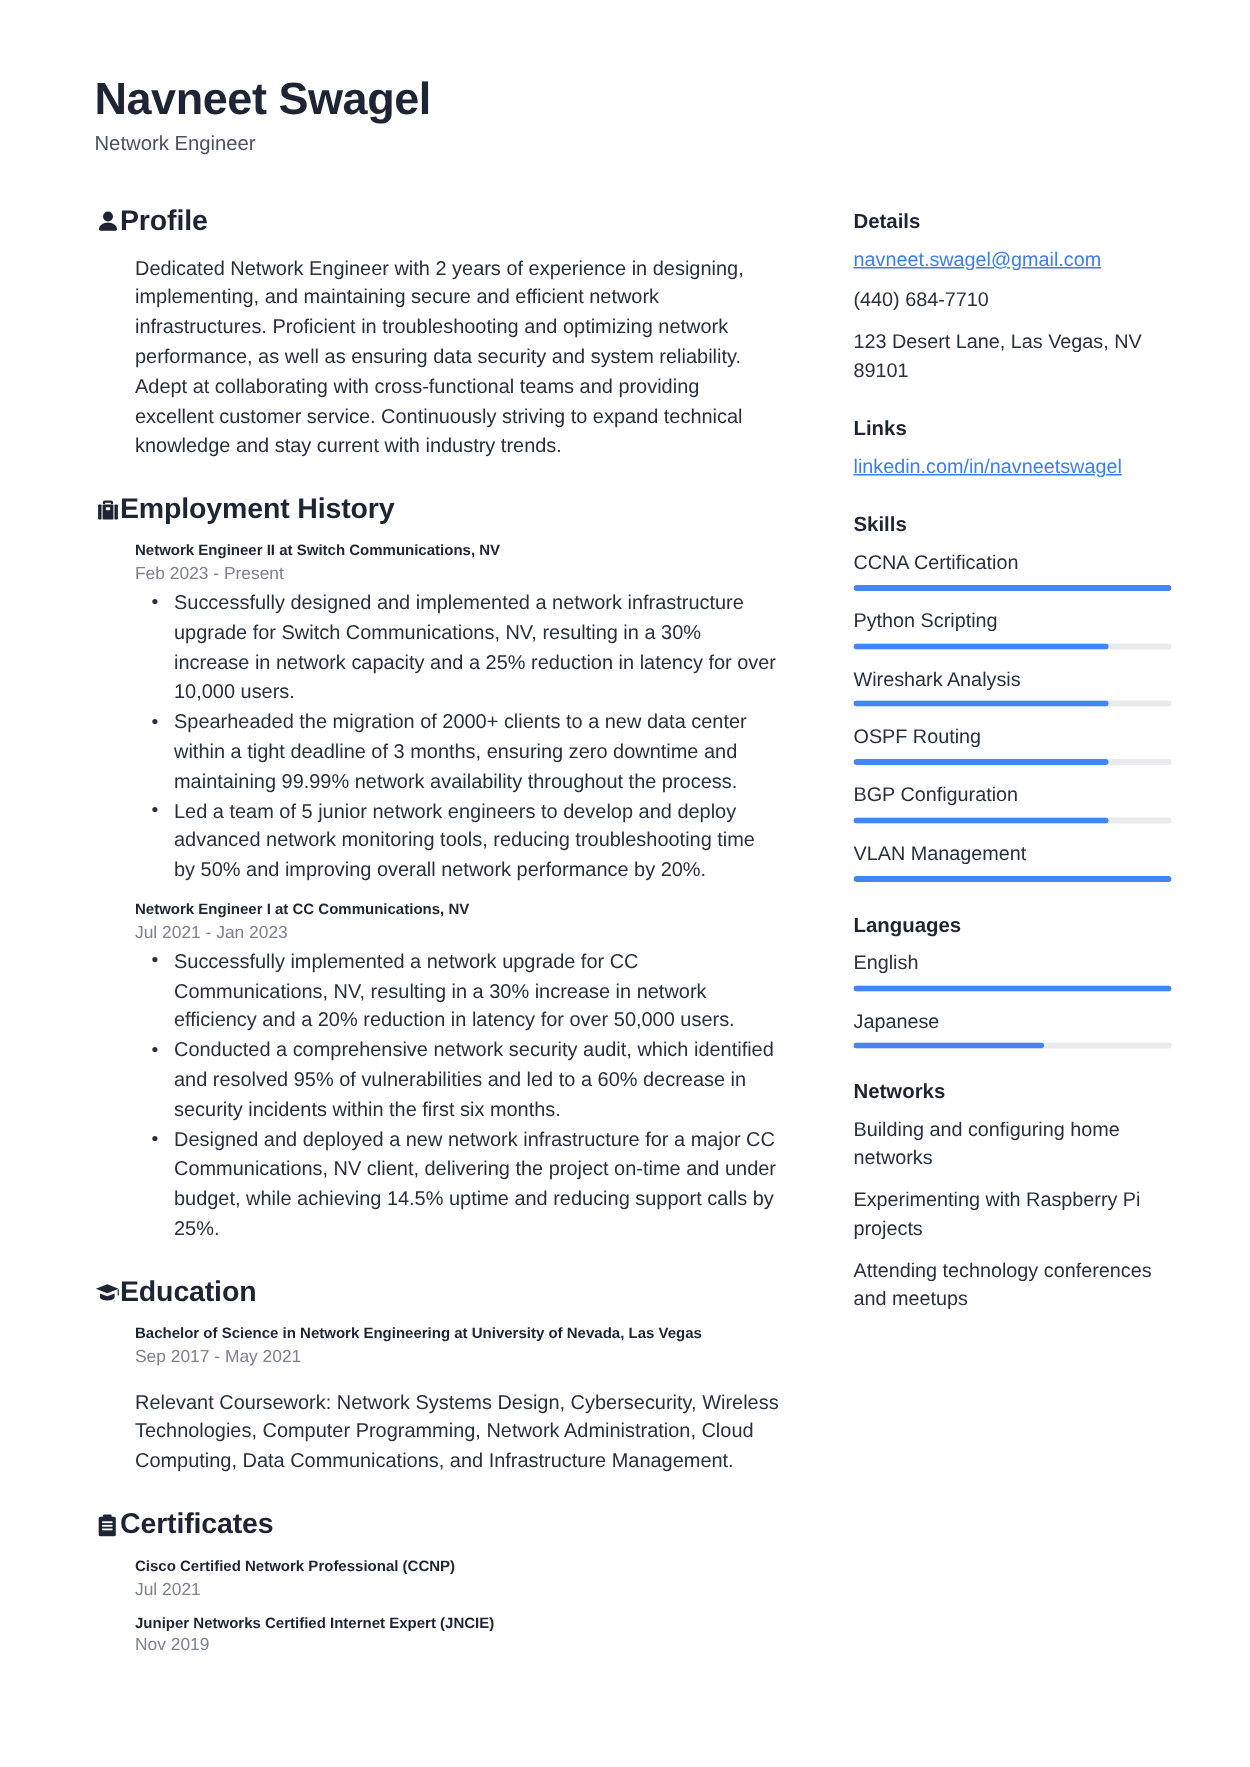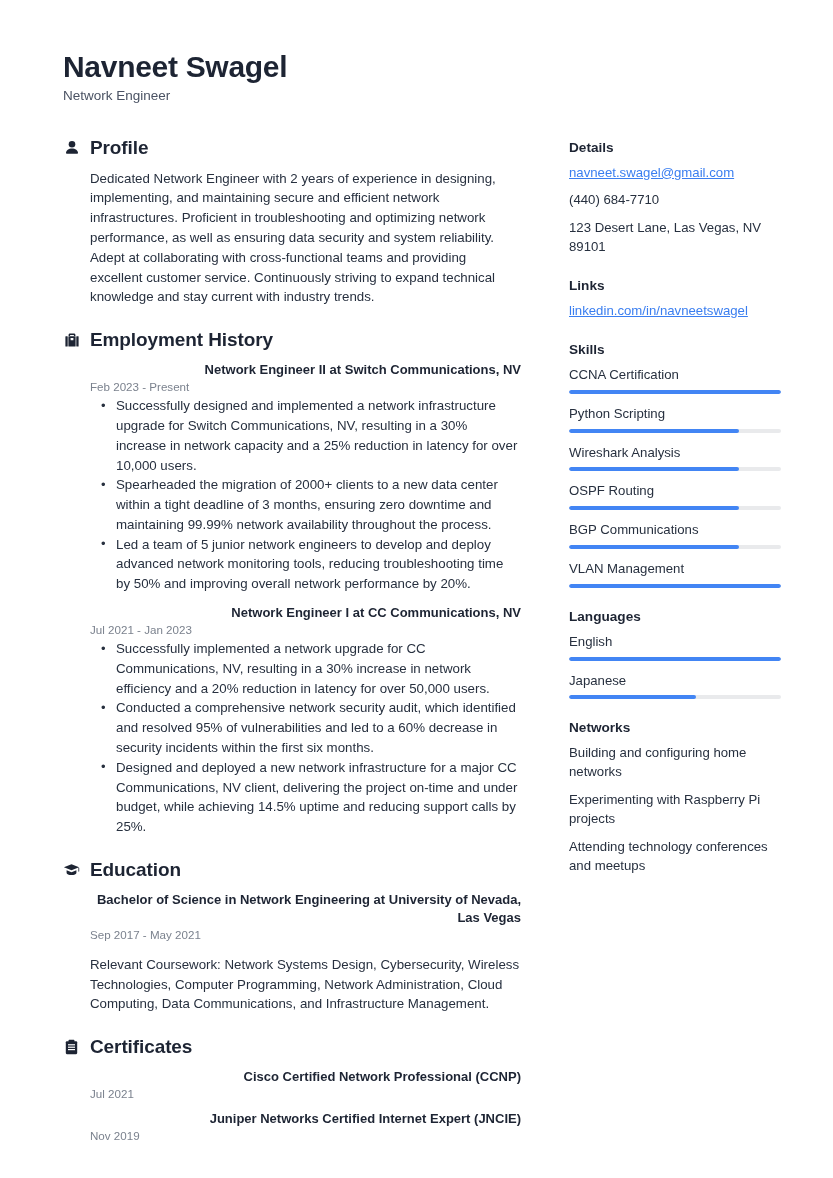--- a/index.html
+++ b/index.html
@@ -39,21 +39,21 @@
   
   .columns { display: flex; align-items: flex-start; gap: 48px; }
   .col-main  { width: 458px; flex: none; }
   .col-side  { width: 212px; flex: none; padding-top: 3px; }
 
   
   .section { margin-bottom: 22px; }
   .section-head {
     display: flex;
     align-items: center;
-    gap: 10px;
+    gap: 0;
     margin-bottom: 10px;
   }
   .section-icon {
     width: 17px;
     height: 17px;
     display: inline-flex;
     align-items: center;
     justify-content: center;
     color: #1d2433;
     flex: none;
@@ -70,25 +70,24 @@
 
   .para {
     font-size: 13.3px;
     line-height: 1.49;
     color: #27303f;
   }
 
   .entry { margin-bottom: 2px; }
   .entry + .entry { margin-top: 10px; }
   .entry-title {
-    font-size: 13px;
+    font-size: 10px;
     font-weight: bold;
     color: #1d2433;
     line-height: 1.38;
-    text-align: right;
   }
   .entry-date {
     font-size: 11.6px;
     color: #7b828e;
     margin-top: 1px;
     margin-bottom: 3px;
   }
   .entry-desc {
     font-size: 13.3px;
     line-height: 1.49;
@@ -321,21 +320,21 @@
             <div class="bar-fill" style="width: 80%; background: rgb(66, 133, 244);"></div>
           </div>
         </div>
         <div class="rated">
           <div class="rated-label">OSPF Routing</div>
           <div class="bar-track">
             <div class="bar-fill" style="width: 80%; background: rgb(66, 133, 244);"></div>
           </div>
         </div>
         <div class="rated">
-          <div class="rated-label">BGP Communications</div>
+          <div class="rated-label">BGP Configuration</div>
           <div class="bar-track">
             <div class="bar-fill" style="width: 80%; background: rgb(66, 133, 244);"></div>
           </div>
         </div>
         <div class="rated">
           <div class="rated-label">VLAN Management</div>
           <div class="bar-track">
             <div class="bar-fill" style="width: 100%; background: rgb(66, 133, 244);"></div>
           </div>
         </div>

